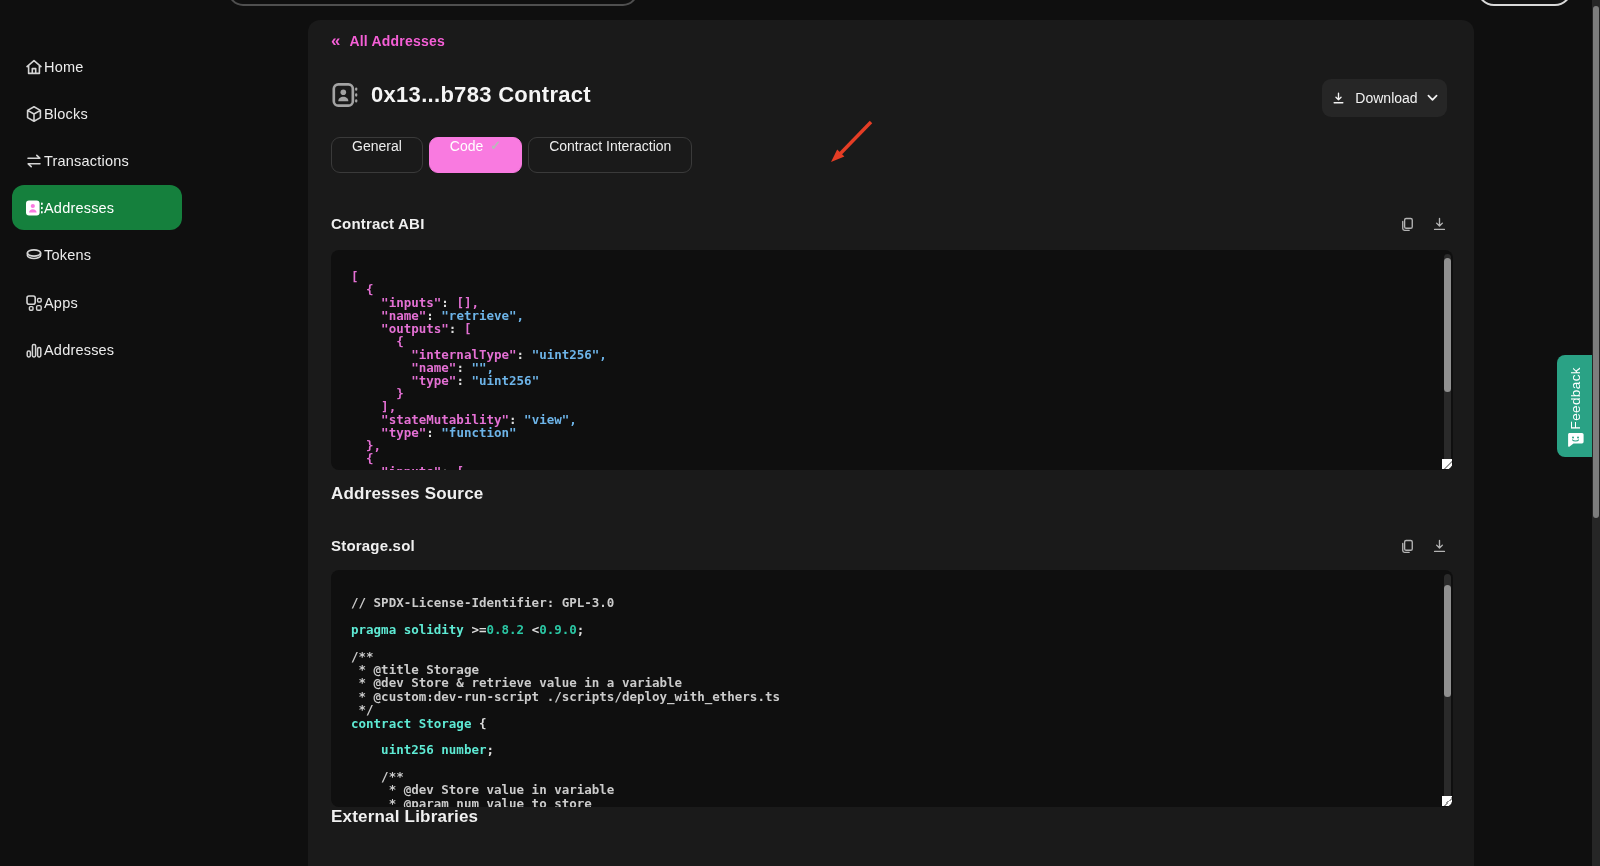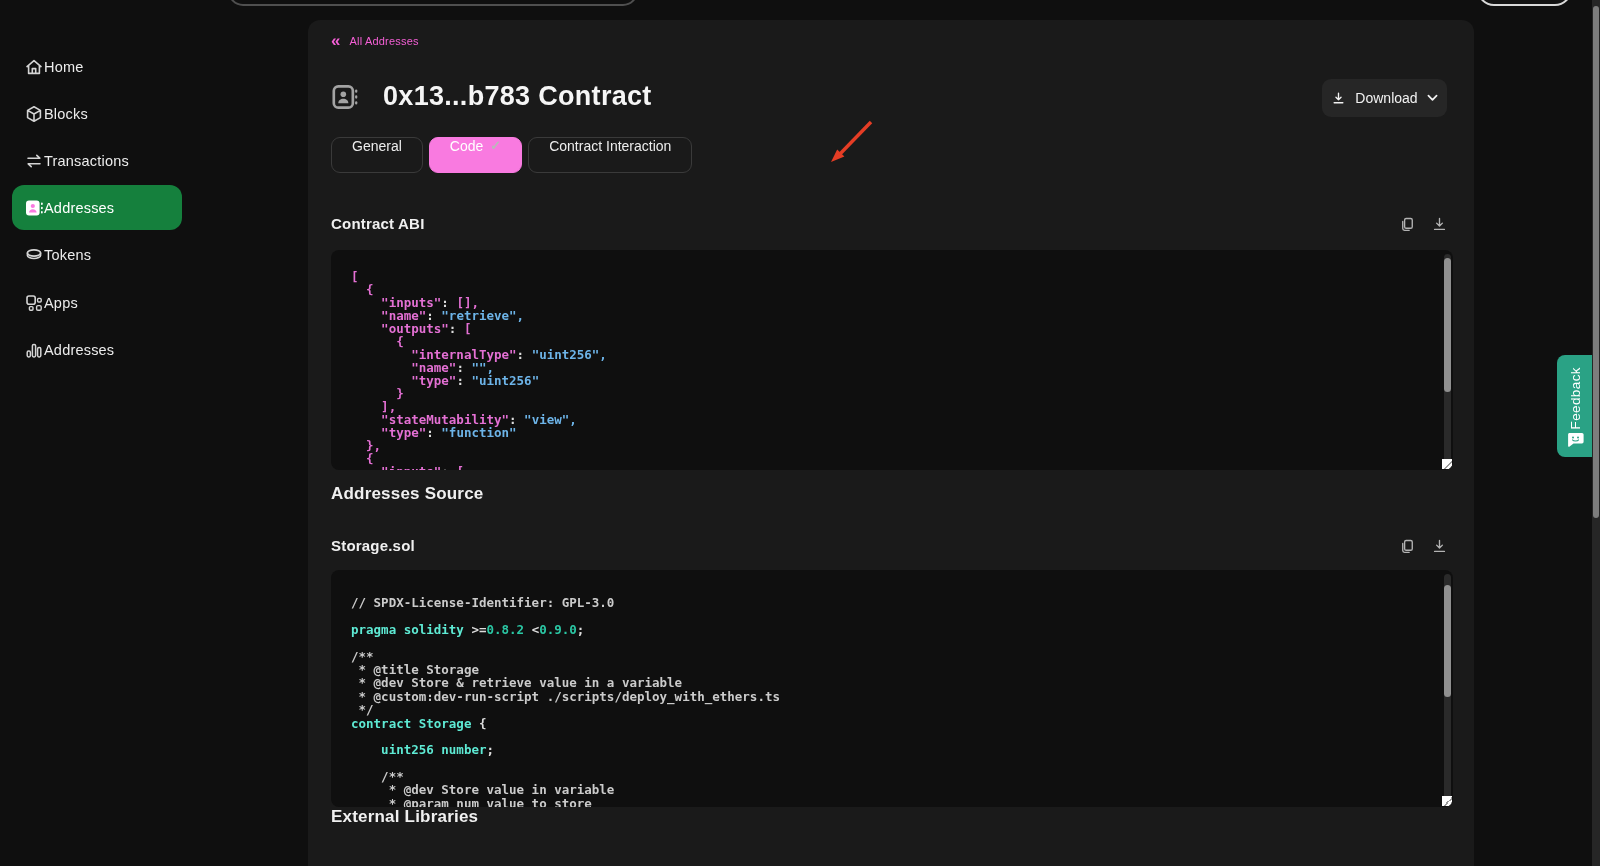--- a/index.html
+++ b/index.html
@@ -23,24 +23,24 @@
   .side-item.active { background:#15803d;align-items:center; }
   .side-item.active .lbl { color:#ffffff; }
 
   
   #panel { left:308px; top:20px; width:1166px; height:846px; background:#1a1a1a;
     border-radius:12px 12px 0 0; }
 
   #breadcrumb { left:23px; top:13px; display:flex; align-items:center; gap:9px;
     color:#f55fd6; cursor:pointer; }
   #breadcrumb .chev { font-size:17px; font-weight:700; line-height:16px; }
-  #breadcrumb .txt { font-size:11px; font-weight:400; letter-spacing:.2px; }
+  #breadcrumb .txt { font-size:14px; font-weight:700; letter-spacing:.2px; }
 
   #title-row { left:23px; top:61px; display:flex; align-items:center; gap:12px; }
-  #page-title { font-size:27px; font-weight:600; color:#f5f5f5; letter-spacing:.3px;margin-left:12px; }
+  #page-title { font-size:22px; font-weight:600; color:#f5f5f5; letter-spacing:.3px; }
 
   #tab-row { left:23px; top:117px; display:flex; gap:6px; }
   .tab { height:36px; padding:0 20px; border-radius:9px; display:flex; align-items:flex-start;
     gap:7px; font-size:14px; font-weight:500; color:#ededed; background:transparent;
     border:1px solid #3a3a3a; cursor:pointer; }
   .tab.active { background:#f97ae0; border-color:#f97ae0; color:#ffffff; }
   .tab .check { color:#b9b9b9; font-weight:700; font-size:13px; }
 
   #download-btn { left:1014px; top:59px; width:125px; height:38px; background:#262626;
     border-radius:9px; display:flex; align-items:center; justify-content:center; gap:9px;

